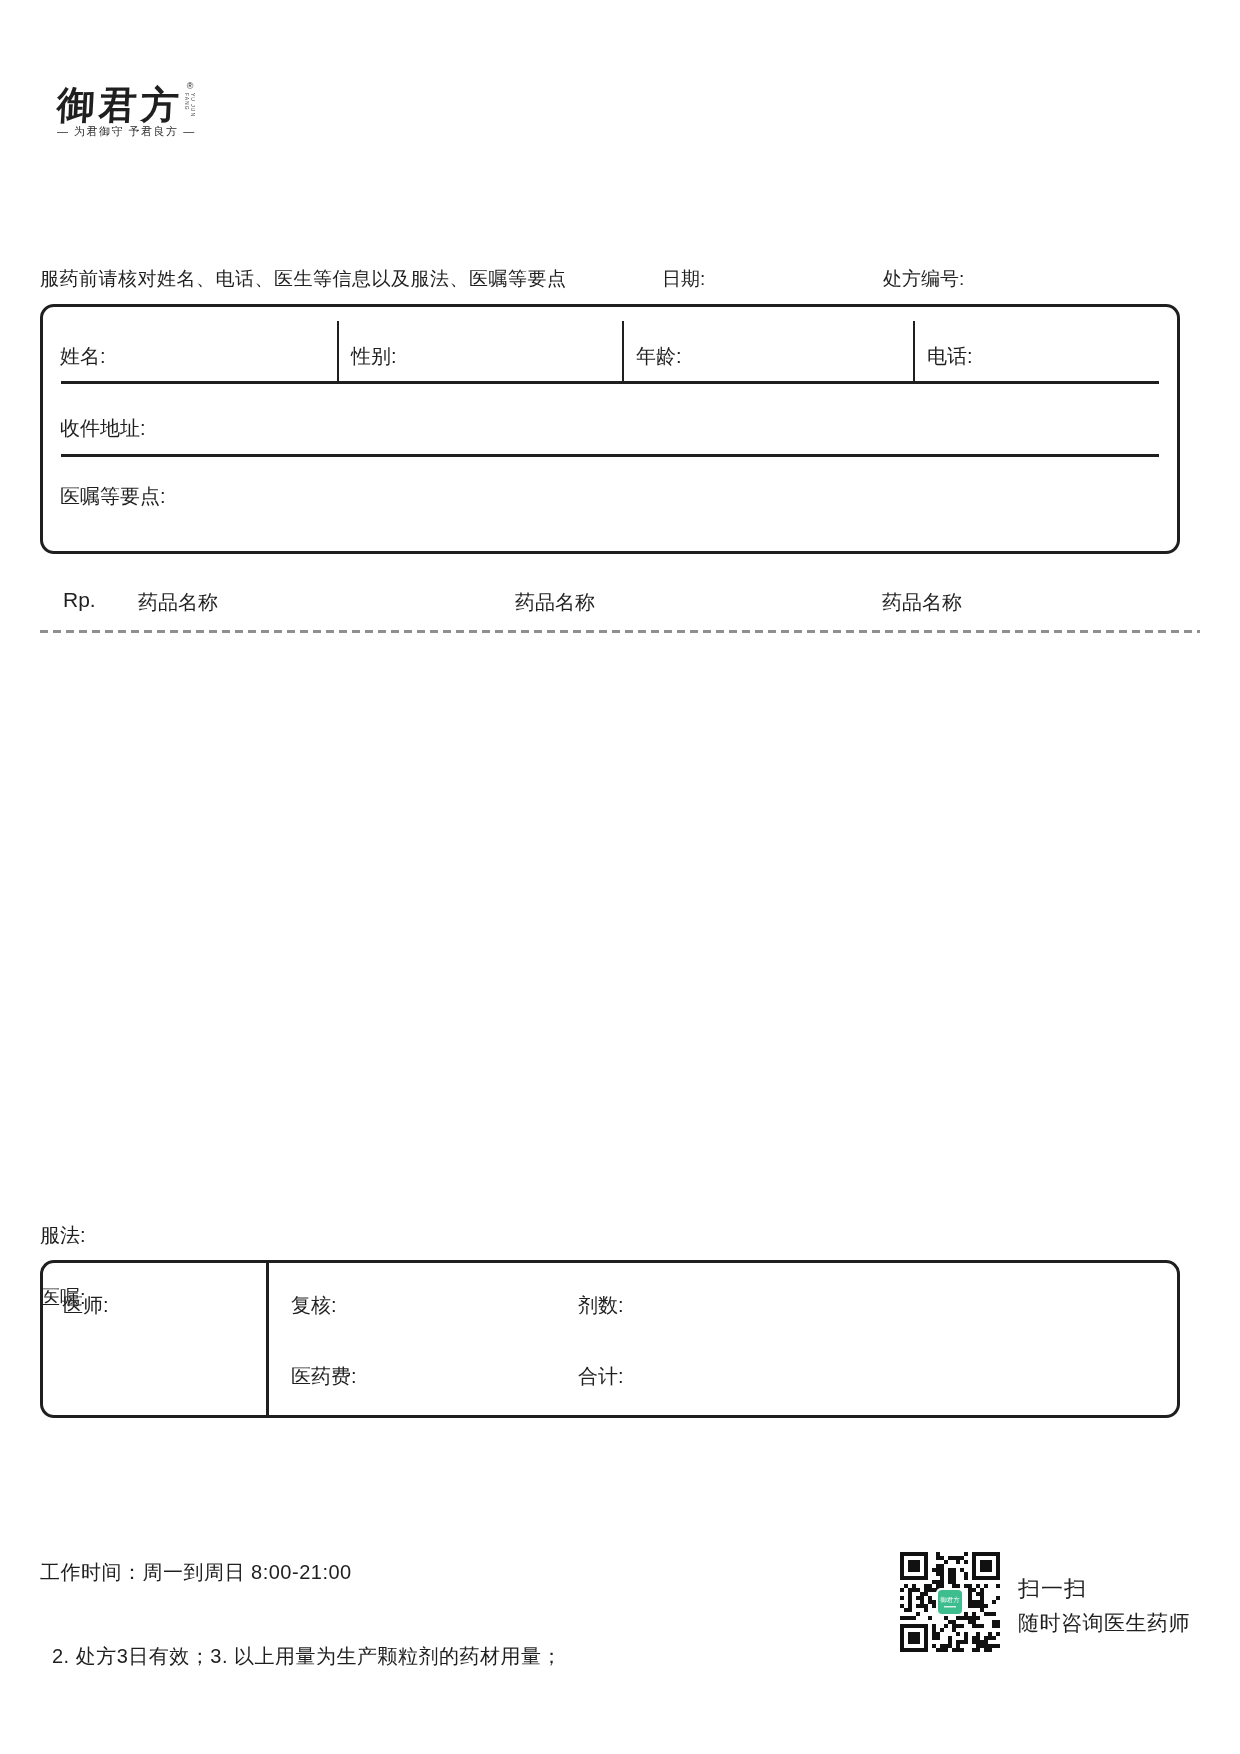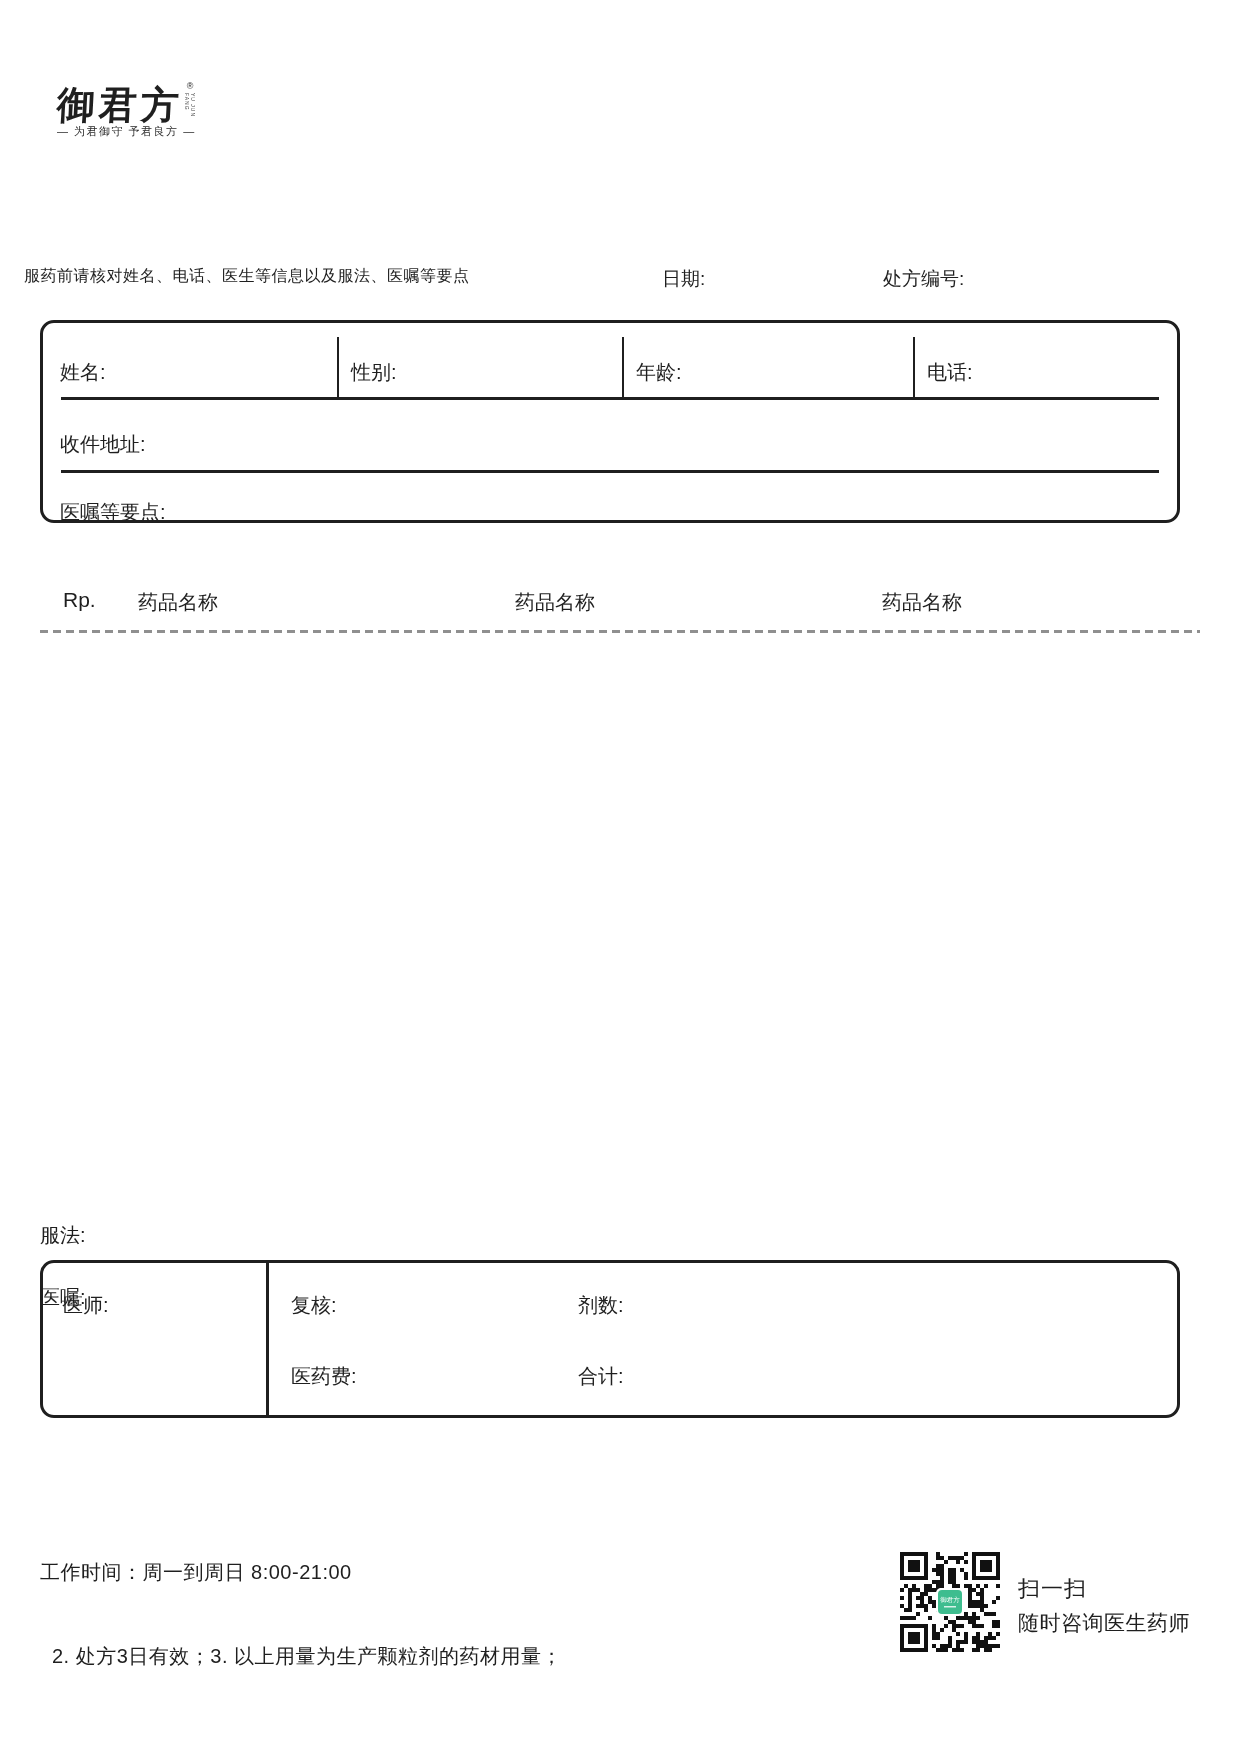--- a/index.html
+++ b/index.html
@@ -31,27 +31,27 @@
     font-size:11px;letter-spacing:1.5px;color:#2a2a2a;white-space:nowrap;
   }
   .hospital-title{
     left:236px;top:116px;
     font-size:31px;font-weight:900;letter-spacing:3.5px;
     -webkit-text-stroke:1.1px #1f1f1f;
     white-space:nowrap;
   }
 
   
-  .notice-text{left:24px;top:266px;font-size:16px;letter-spacing:0.5px;}
+  .notice-text{left:40px;top:266px;font-size:19px;letter-spacing:0.5px;}
   .date-label{left:662px;top:266px;font-size:19px;}
   .rx-number-label{left:883px;top:266px;font-size:19px;}
 
   
   .patient-box{
-    left:40px;top:320px;width:1140px;height:203px;
+    left:40px;top:304px;width:1140px;height:250px;
     border:3px solid #1f1f1f;border-radius:14px;box-sizing:border-box;
   }
   .patient-box .field-label{position:absolute;font-size:20px;}
   .vdiv{position:absolute;width:2px;background:#1f1f1f;top:14px;height:60px;}
   .vdiv.v1{left:294px;}
   .vdiv.v2{left:579px;}
   .vdiv.v3{left:870px;}
   .hline{position:absolute;left:18px;right:18px;height:2.5px;background:#1f1f1f;}
   .hline.h1{top:74px;}
   .hline.h2{top:147px;}

